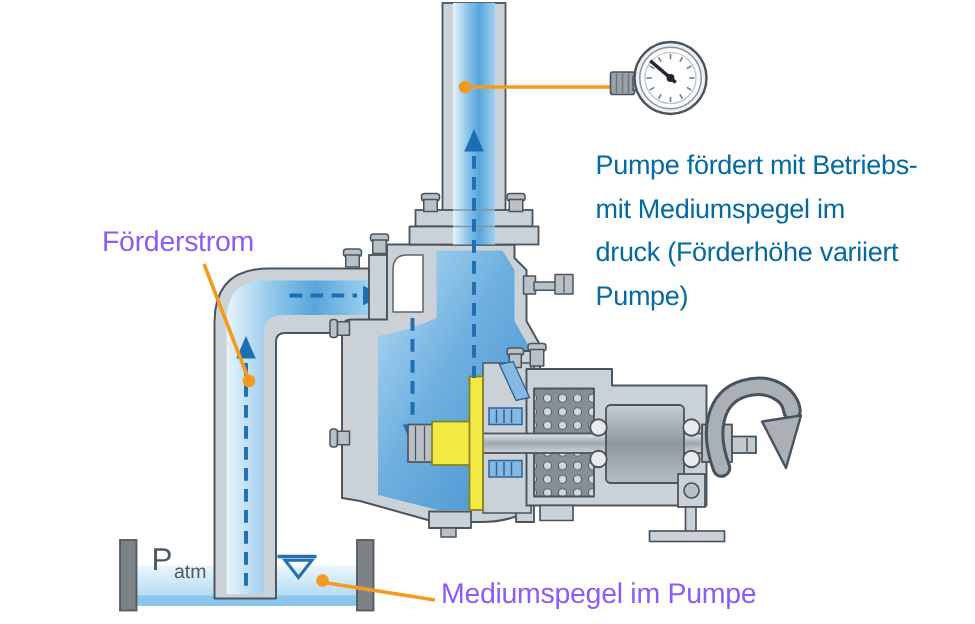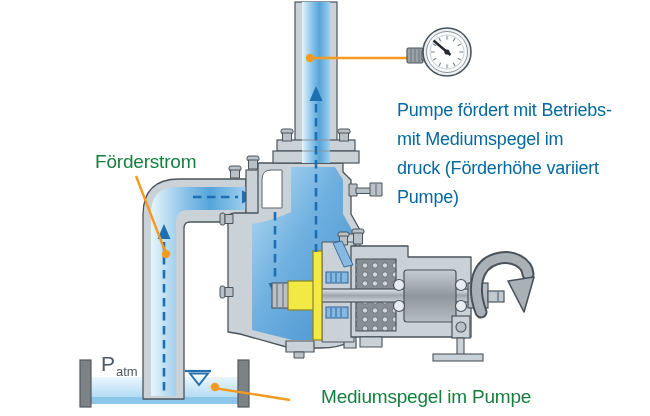--- a/index.html
+++ b/index.html
@@ -1,22 +1,22 @@
 <!DOCTYPE html>
 <html><head>
 <meta charset="utf-8">
 <style>
   html,body{margin:0;padding:0;background:#ffffff;}
   #stage{position:relative;width:650px;height:416px;background:#ffffff;overflow:hidden;
          font-family:"Liberation Sans",sans-serif;}
   #stage svg{position:absolute;left:0;top:0;}
-  .lbl{position:absolute;color:#15803d;font-size:18px;letter-spacing:-0.2px;white-space:nowrap;line-height:1;margin-left:27px;}
+  .lbl{position:absolute;color:#8b5cf6;font-size:18px;letter-spacing:-0.2px;white-space:nowrap;line-height:1;}
   .caption{position:absolute;color:#0369a1;font-size:18px;letter-spacing:-0.2px;}
   .caption div{line-height:29px;white-space:nowrap;}
-  .patm{position:absolute;color:#4e5964;font-size:21px;white-space:nowrap;}
+  .patm{position:absolute;color:#4e5964;font-size:21px;white-space:nowrap;margin-top:10px;}
   .patm .sub{font-size:13px;position:relative;top:5px;left:1px;}
 </style>
 </head>
 <body>
 
 <div id="stage">
 
 <svg width="650" height="416" viewBox="0 0 650 416">
   <defs>
     <linearGradient id="pipeGradX" x1="0" y1="0" x2="1" y2="0">

